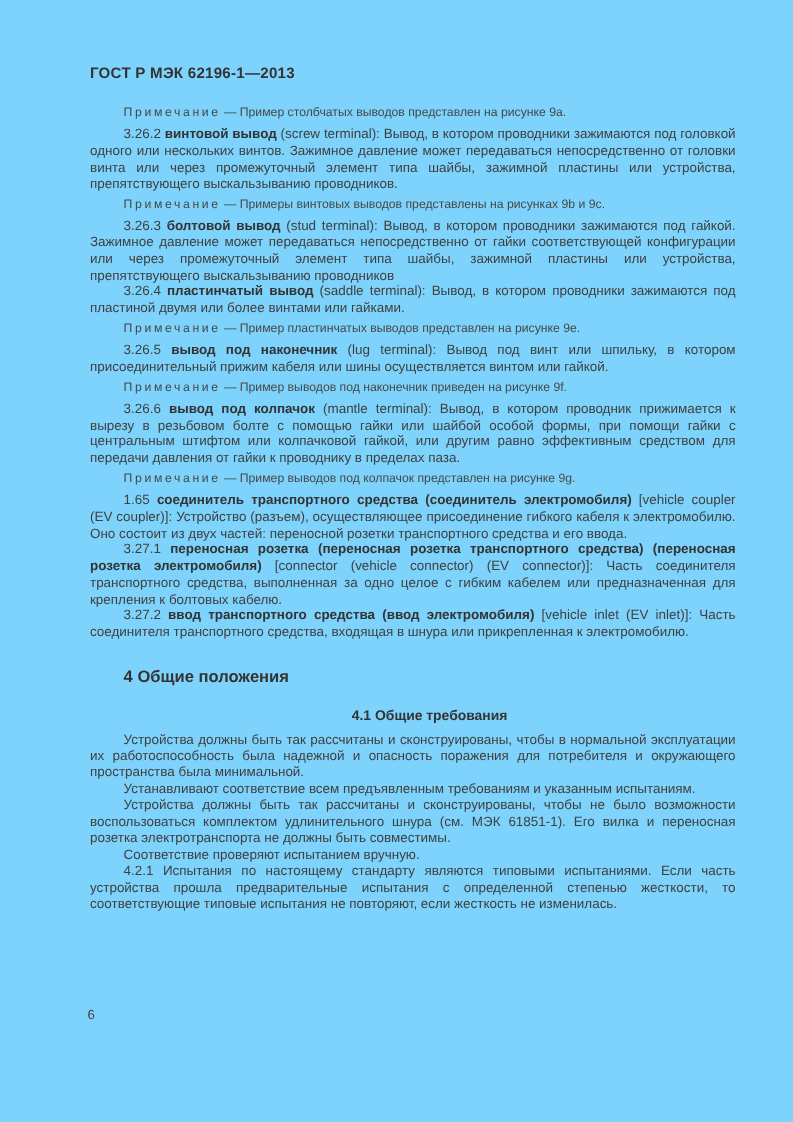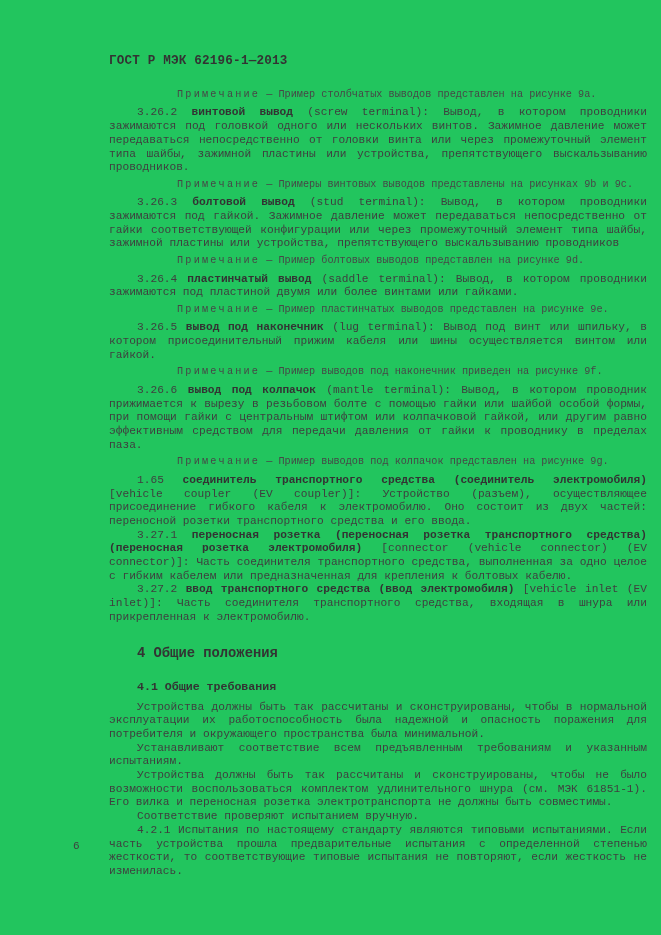--- a/index.html
+++ b/index.html
@@ -1,70 +1,70 @@
 <!DOCTYPE html>
 <html lang="ru"><head>
 <meta charset="utf-8">
 <style>
   html,body{margin:0;padding:0;background:#ffffff;}
   .page{
     position:relative;
     width:661px;height:935px;
-    background:#22c55e;
+    background:#7dd3fc;
     overflow:hidden;
     box-sizing:border-box;
-    padding:54px 48px 0 109px;
-    font-family:Liberation Mono, monospace;
+    padding:54px 48px 0 75px;
+    font-family:Liberation Sans, sans-serif;
     color:#3f3f3f;
   }
   .doc-header{
     font-size:12.6px;font-weight:700;color:#333;
     letter-spacing:.2px;margin:0 0 21px 0;
   }
   .content{width:538px;}
   .para{
     margin:0;
     font-size:11.2px;line-height:13.7px;
     text-align:justify;text-indent:28px;
   }
   .para .b{font-weight:700;color:#333;margin-top:16px;}
   .note{
     margin:4px 0 5px 0;
     font-size:10.2px;line-height:12.4px;
     text-indent:28px;color:#474747;
     text-align:justify;
   }
-  .note-label{letter-spacing:2.2px;margin-left:40px;}
+  .note-label{letter-spacing:2.2px;}
   .h1{
     margin:21px 0 19px 0;
     font-size:13.8px;font-weight:700;color:#333;
     text-indent:28px;
   }
   .h2{
     margin:12px 0 8px 0;
     font-size:11.6px;font-weight:700;color:#333;
     text-indent:28px;
+    text-align:center;
   }
   .page-number{
     position:absolute;left:73px;top:840px;
     font-size:11px;color:#3f3f3f;
   }
 </style>
 </head>
 <body>
 
 <div class="page">
   <div class="doc-header">ГОСТ Р МЭК 62196-1—2013</div>
 
   <main class="content" id="doc-content">
       <p class="note"><span class="note-label">Примечание</span> — Пример столбчатых выводов представлен на рисунке 9a.</p>
       <p class="para"><span>3.26.2 </span><span class="b">винтовой вывод</span><span> (screw terminal): Вывод, в котором проводники зажимаются под головкой одного или нескольких винтов. Зажимное давление может передаваться непосредственно от головки винта или через промежуточный элемент типа шайбы, зажимной пластины или устройства, препятствующего выскальзыванию проводников.</span></p>
       <p class="note"><span class="note-label">Примечание</span> — Примеры винтовых выводов представлены на рисунках 9b и 9c.</p>
       <p class="para"><span>3.26.3 </span><span class="b">болтовой вывод</span><span> (stud terminal): Вывод, в котором проводники зажимаются под гайкой. Зажимное давление может передаваться непосредственно от гайки соответствующей конфигурации или через промежуточный элемент типа шайбы, зажимной пластины или устройства, препятствующего выскальзыванию проводников</span></p>
-      <p class="note"><span class="note-label">Примечание</span> — Пример болтовых выводов представлен на рисунке 9d.</p>
       <p class="para"><span>3.26.4 </span><span class="b">пластинчатый вывод</span><span> (saddle terminal): Вывод, в котором проводники зажимаются под пластиной двумя или более винтами или гайками.</span></p>
       <p class="note"><span class="note-label">Примечание</span> — Пример пластинчатых выводов представлен на рисунке 9e.</p>
       <p class="para"><span>3.26.5 </span><span class="b">вывод под наконечник</span><span> (lug terminal): Вывод под винт или шпильку, в котором присоединительный прижим кабеля или шины осуществляется винтом или гайкой.</span></p>
       <p class="note"><span class="note-label">Примечание</span> — Пример выводов под наконечник приведен на рисунке 9f.</p>
       <p class="para"><span>3.26.6 </span><span class="b">вывод под колпачок</span><span> (mantle terminal): Вывод, в котором проводник прижимается к вырезу в резьбовом болте с помощью гайки или шайбой особой формы, при помощи гайки с центральным штифтом или колпачковой гайкой, или другим равно эффективным средством для передачи давления от гайки к проводнику в пределах паза.</span></p>
       <p class="note"><span class="note-label">Примечание</span> — Пример выводов под колпачок представлен на рисунке 9g.</p>
       <p class="para"><span>1.65 </span><span class="b">соединитель транспортного средства (соединитель электромобиля)</span><span> [vehicle coupler (EV coupler)]: Устройство (разъем), осуществляющее присоединение гибкого кабеля к электромобилю. Оно состоит из двух частей: переносной розетки транспортного средства и его ввода.</span></p>
       <p class="para"><span>3.27.1 </span><span class="b">переносная розетка (переносная розетка транспортного средства) (переносная розетка электромобиля)</span><span> [connector (vehicle connector) (EV connector)]: Часть соединителя транспортного средства, выполненная за одно целое с гибким кабелем или предназначенная для крепления к болтовых кабелю.</span></p>
       <p class="para"><span>3.27.2 </span><span class="b">ввод транспортного средства (ввод электромобиля)</span><span> [vehicle inlet (EV inlet)]: Часть соединителя транспортного средства, входящая в шнура или прикрепленная к электромобилю.</span></p>
       <div class="h1">4 Общие положения</div>

